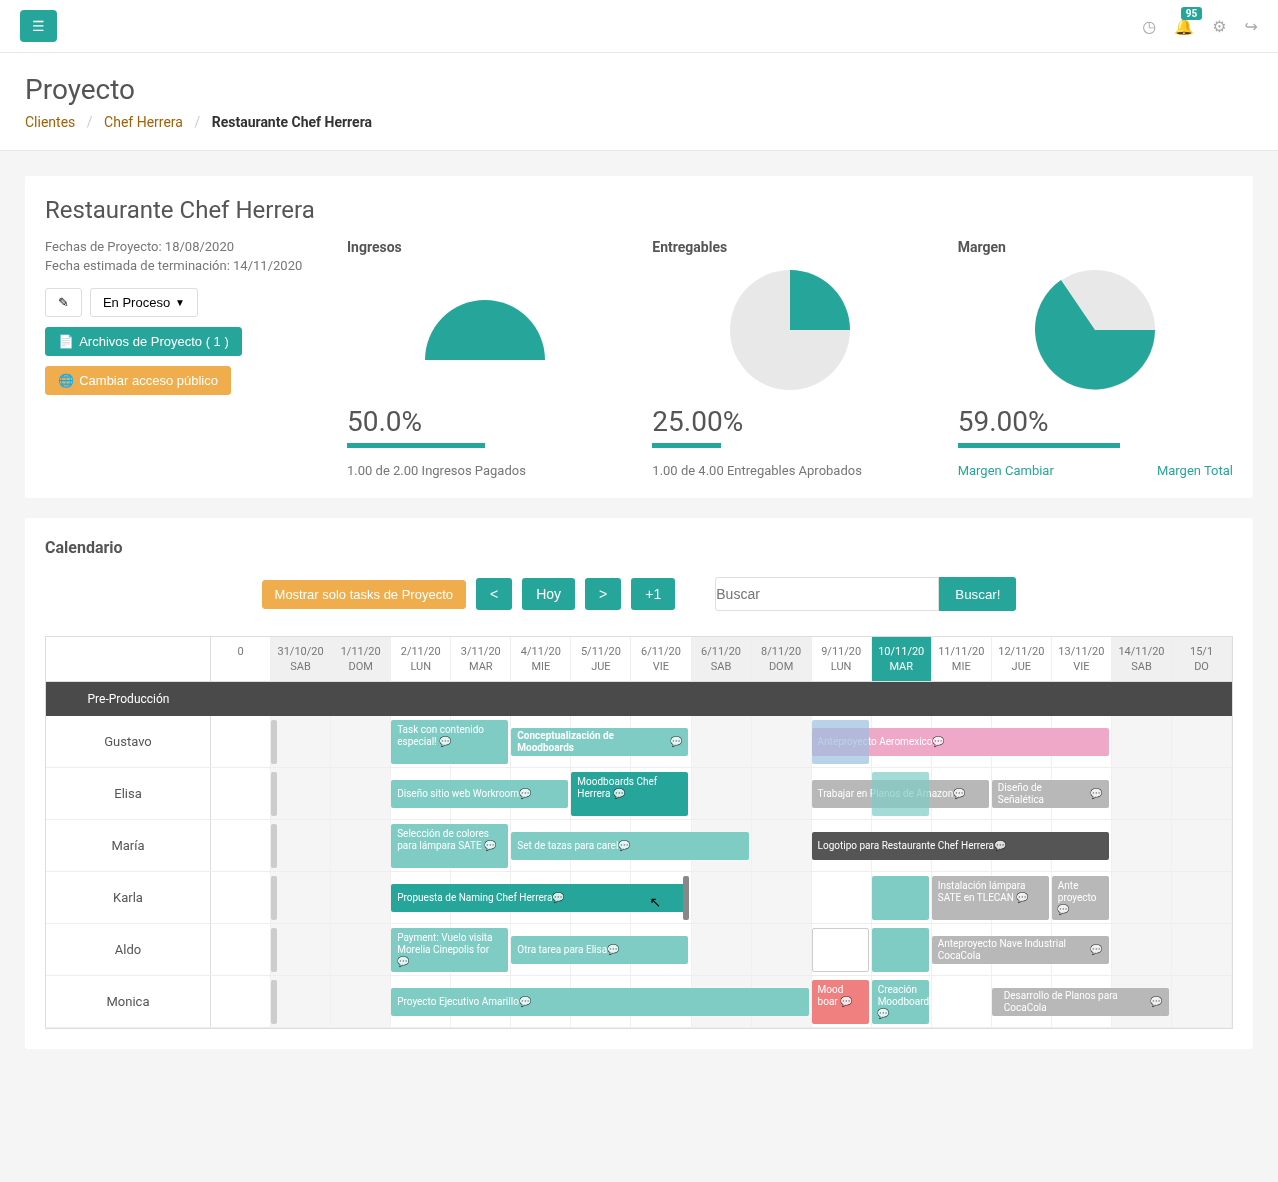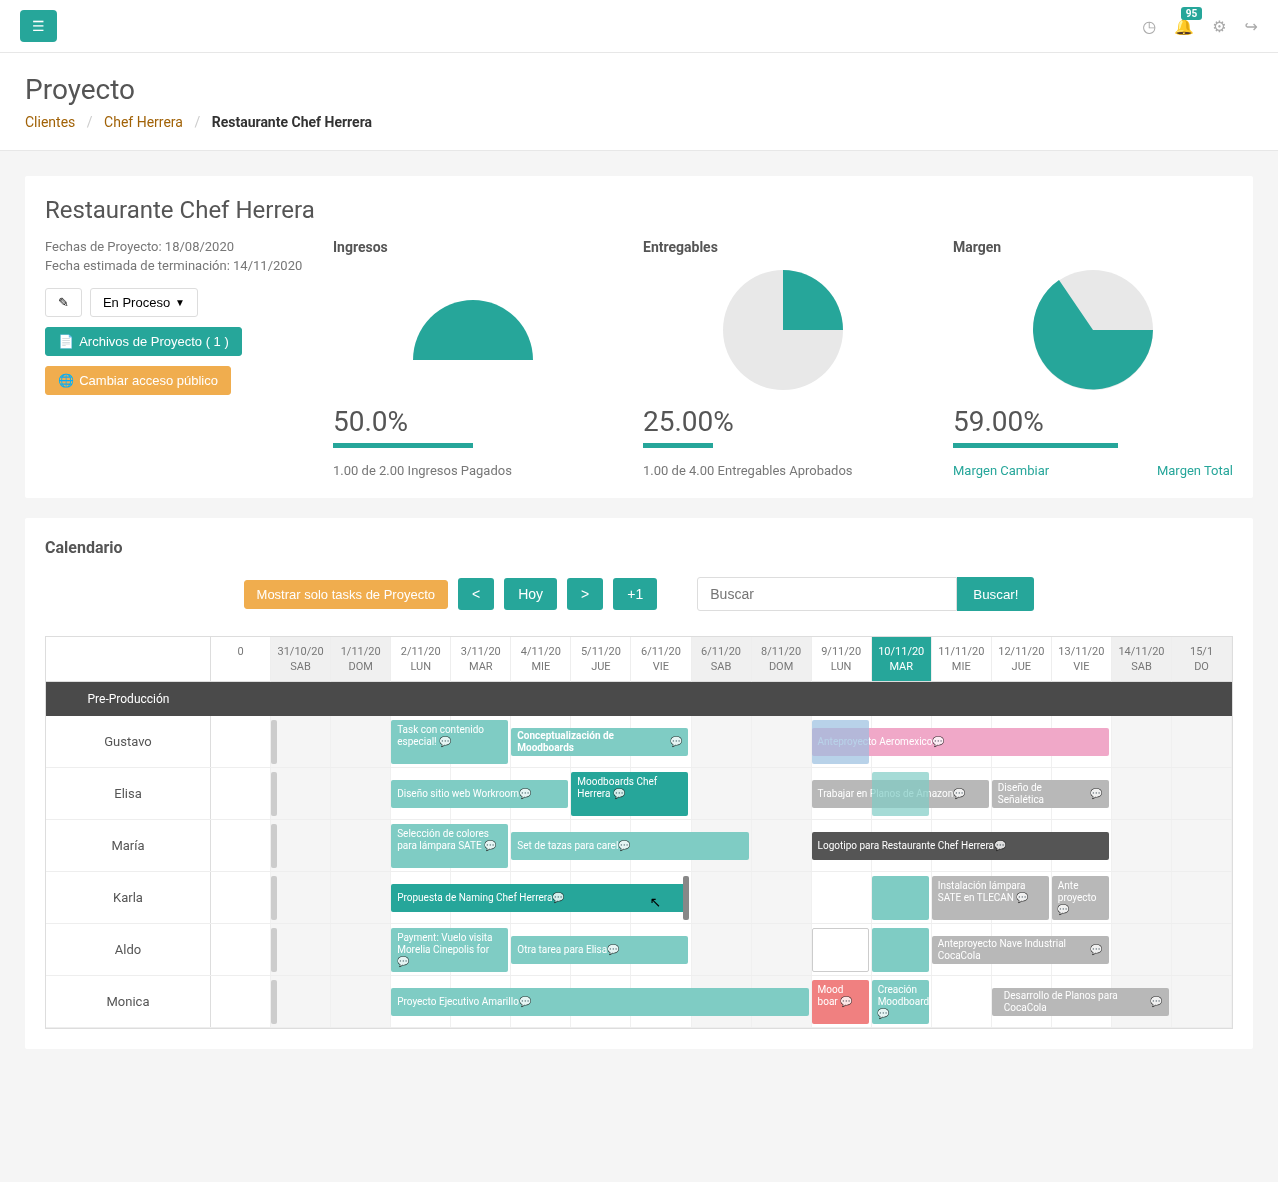--- a/index.html
+++ b/index.html
@@ -14,21 +14,21 @@
     .page-header { background: #fff; padding: 20px 25px; border-bottom: 1px solid #e7e7e7; }
     .page-title { font-size: 28px; font-weight: 400; color: #555; margin-bottom: 8px; }
     .breadcrumb { color: #777; font-size: 14px; }
     .breadcrumb a { color: #a16207; text-decoration: none; text-align: center; }
     .breadcrumb .sep { margin: 0 8px; color: #ccc; }
     .breadcrumb .current { font-weight: bold; color: #333; }
     
     .content { padding: 25px; }
     .card { background: #fff; padding: 20px; margin-bottom: 20px; border-radius: 2px; }
     
-    .project-header { display: flex; gap: 28px; }
+    .project-header { display: flex; gap: 42px; }
     .project-info { flex: 0 0 260px; }
     .project-name { font-size: 24px; font-weight: 400; color: #555; margin-bottom: 15px; }
     .project-meta { font-size: 13px; color: #777; margin-bottom: 4px; }
     .btn-row { margin-top: 15px; display: flex; gap: 8px; }
     .btn { border: 1px solid #ddd; background: #fff; padding: 6px 12px; border-radius: 3px; cursor: pointer; font-size: 13px; display: inline-flex; align-items: center; gap: 5px; }
     .btn-teal { background: #26a69a; color: #fff; border-color: #26a69a; margin-top: 10px; }
     .btn-yellow { background: #f0ad4e; color: #fff; border-color: #f0ad4e; margin-top: 10px; }
     .caret { font-size: 10px; }
     
     .metrics { display: flex; flex: 1; gap: 30px; }
@@ -38,21 +38,21 @@
     .metric-value { font-size: 28px; font-weight: 400; color: #555; margin-bottom: 5px; }
     .metric-bar { height: 5px; background: #26a69a; margin-bottom: 15px; }
     .metric-sub { font-size: 13px; color: #777; }
     .metric-links { display: flex; justify-content: space-between; }
     .metric-links a { color: #26a69a; text-decoration: none; font-size: 13px; }
     
     .calendar-header { font-size: 16px; font-weight: bold; color: #555; margin-bottom: 20px; }
     .calendar-controls { display: flex; justify-content: center; gap: 10px; align-items: center; margin-bottom: 25px; }
     .btn-nav { background: #26a69a; color: #fff; border: none; padding: 8px 14px; border-radius: 3px; cursor: pointer; font-size: 14px; }
     .search-group { display: flex; margin-left: 30px; }
-    .search-input { border: 1px solid #ddd; padding: 8px 12px; border-radius: 3px 0 0 3px; width: 260px; font-size: 14px; }
+    .search-input { border: 1px solid #ddd; padding: 8px 0; border-radius: 3px 0 0 3px; width: 224px; font-size: 14px; }
     .search-btn { background: #26a69a; color: #fff; border: none; padding: 8px 16px; border-radius: 0 3px 3px 0; cursor: pointer; }
     
     .gantt { border: 1px solid #ddd; overflow: hidden; }
     .gantt-header { display: flex; }
     .gantt-corner { width: 165px; border-right: 1px solid #ddd; border-bottom: 1px solid #ddd; background: #fff; }
     .gantt-days { display: flex; flex: 1; }
     .gantt-day { flex: 1; min-width: 56px; text-align: center; padding: 8px 2px; border-right: 1px solid #eee; border-bottom: 1px solid #ddd; font-size: 11px; color: #777; background: #fff; }
     .gantt-day.today { background: #26a69a; color: #fff; }
     .gantt-day.weekend { background: #f0f0f0; }
     .gantt-day .date { display: block; }

